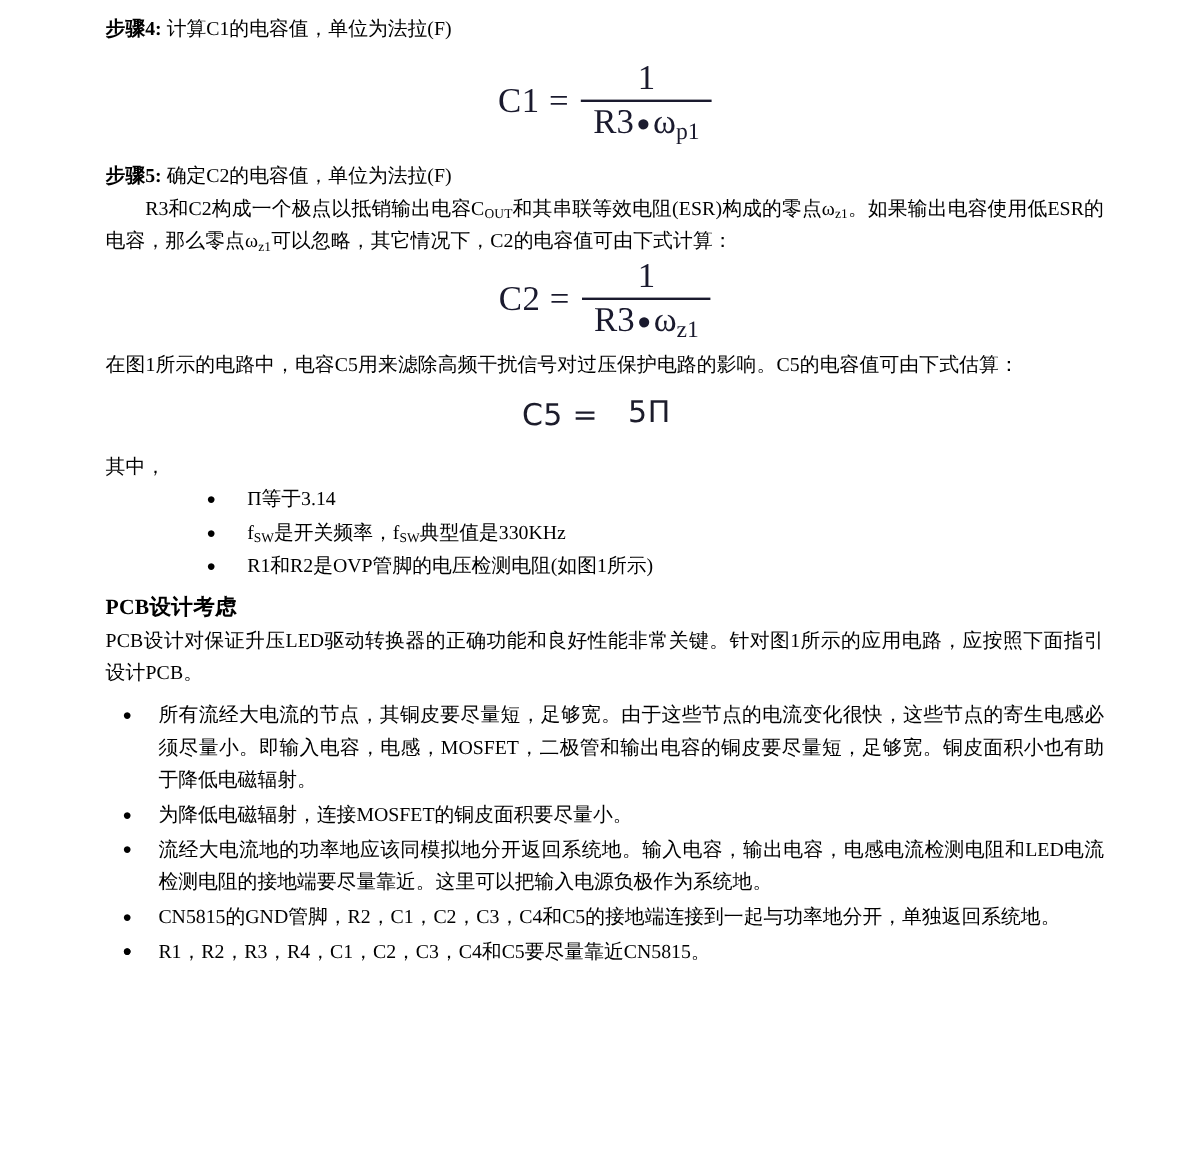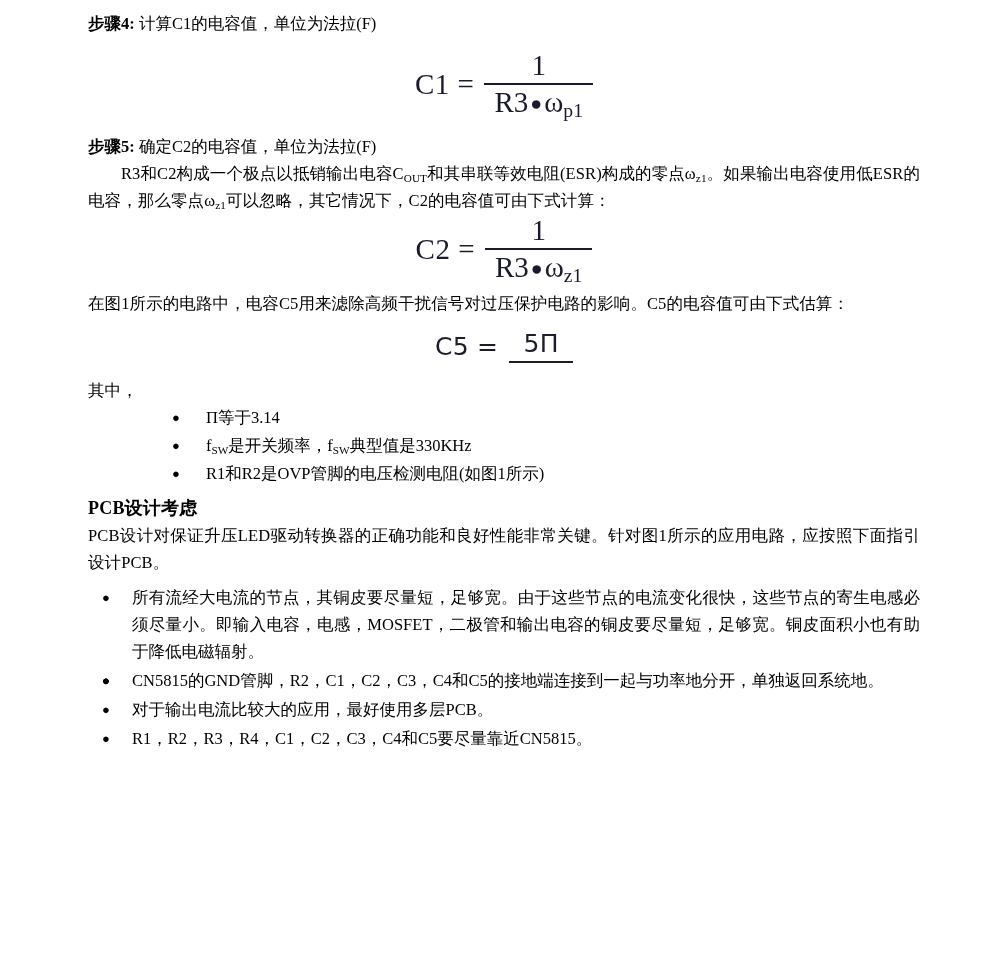--- a/index.html
+++ b/index.html
@@ -104,21 +104,21 @@
     font-family: "DejaVu Sans", "Liberation Sans", sans-serif;
     color: #1c1c2b;
     font-size: 25px;
   }
   .eq-sans .lhs {
     margin-right: 11px;
     letter-spacing: 0.3px;
   }
   .frac2 {
     display: inline-flex;
-    flex-direction: column;
+    flex-direction: row;
     align-items: center;
   }
   .frac2 .num {
     padding: 0 14px 3px 14px;
     letter-spacing: 0.5px;
   }
   .frac2 .bar {
     width: 100%;
     height: 2px;
     background: #1c1c2b;
@@ -276,31 +276,32 @@
 
   <div class="sp8"></div>
 
   <ul class="blist pcb-list">
     <li>
       <span class="bullet">●</span>
       <span>所有流经大电流的节点，其铜皮要尽量短，足够宽。由于这些节点的电流变化很快，这些节点的寄生电感必须尽量小。即输入电容，电感，MOSFET，二极管和输出电容的铜皮要尽量短，足够宽。铜皮面积小也有助于降低电磁辐射。</span>
     </li>
     <li>
       <span class="bullet">●</span>
-    </li>
-    <li>
-      <span class="bullet">●</span>
+      <span>为降低电磁辐射，连接MOSFET的铜皮面积要尽量小。</span>
+    </li>
+    <li>
+      <span class="bullet">●</span>
+      <span>流经大电流地的功率地应该同模拟地分开返回系统地。输入电容，输出电容，电感电流检测电阻和LED电流检测电阻的接地端要尽量靠近。这里可以把输入电源负极作为系统地。</span>
     </li>
     <li>
       <span class="bullet">●</span>
       <span>CN5815的GND管脚，R2，C1，C2，C3，C4和C5的接地端连接到一起与功率地分开，单独返回系统地。</span>
     </li>
     <li>
       <span class="bullet">●</span>
-      <span>对于输出电流比较大的应用，最好使用多层PCB。</span>
     </li>
     <li>
       <span class="bullet">●</span>
       <span>R1，R2，R3，R4，C1，C2，C3，C4和C5要尽量靠近CN5815。</span>
     </li>
   </ul>
 
 </div>
 
 </body></html>

